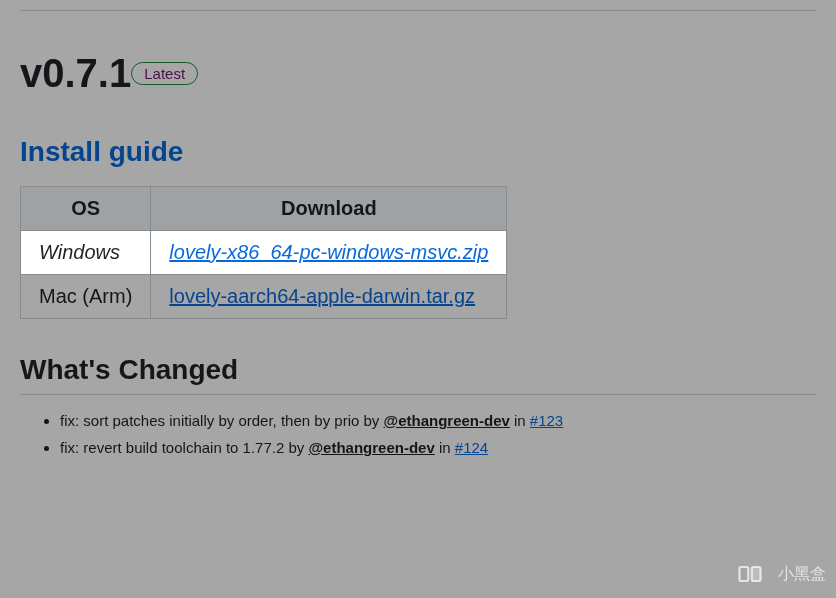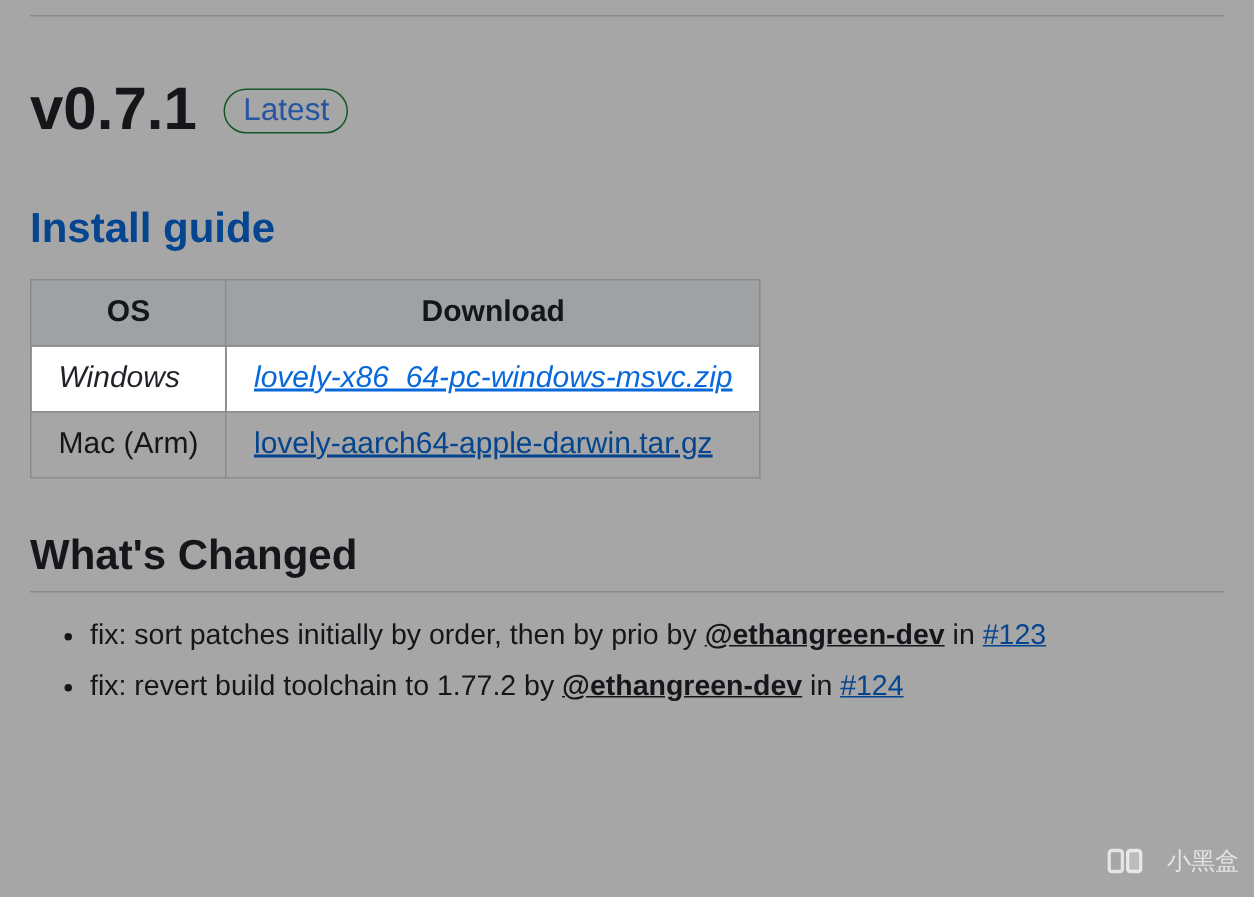--- a/index.html
+++ b/index.html
@@ -30,36 +30,35 @@
       position: relative;
     }
     .release-header {
       border-top: 1px solid #d0d7de;
       margin-top: 10px;
       padding-top: 20px;
     }
     .version-row {
       display: flex;
       align-items: center;
-      gap: 18px;
       margin-top: 20px;
       margin-bottom: 40px;
     }
     .version-title {
       font-size: 40px;
       font-weight: 600;
       color: #1f2328;
     }
     .badge {
       display: inline-block;
       border: 1px solid #1f883d;
-      color: #3b82f6;
+      color: #701a75;
       border-radius: 999px;
       padding: 2px 12px;
-      font-size: 21px;
+      font-size: 15px;
       font-weight: 500;
     }
     .install-guide-link {
       color: #0969da;
       font-size: 28px;
       font-weight: 600;
       text-decoration: none;
       display: inline-block;
       margin-bottom: 18px;
     }
@@ -104,21 +103,21 @@
       color: #1f2328;
       margin-bottom: 12px;
       padding-bottom: 8px;
       border-bottom: 1px solid #d0d7de;
     }
     ul.changes {
       list-style: disc;
       padding-left: 40px;
     }
     ul.changes li {
-      font-size: 19px;
+      font-size: 15px;
       color: #1f2328;
       line-height: 1.8;
     }
     .author-link {
       color: #1f2328;
       font-weight: 600;
       text-decoration: underline;
     }
     .pr-link {
       color: #0969da;

